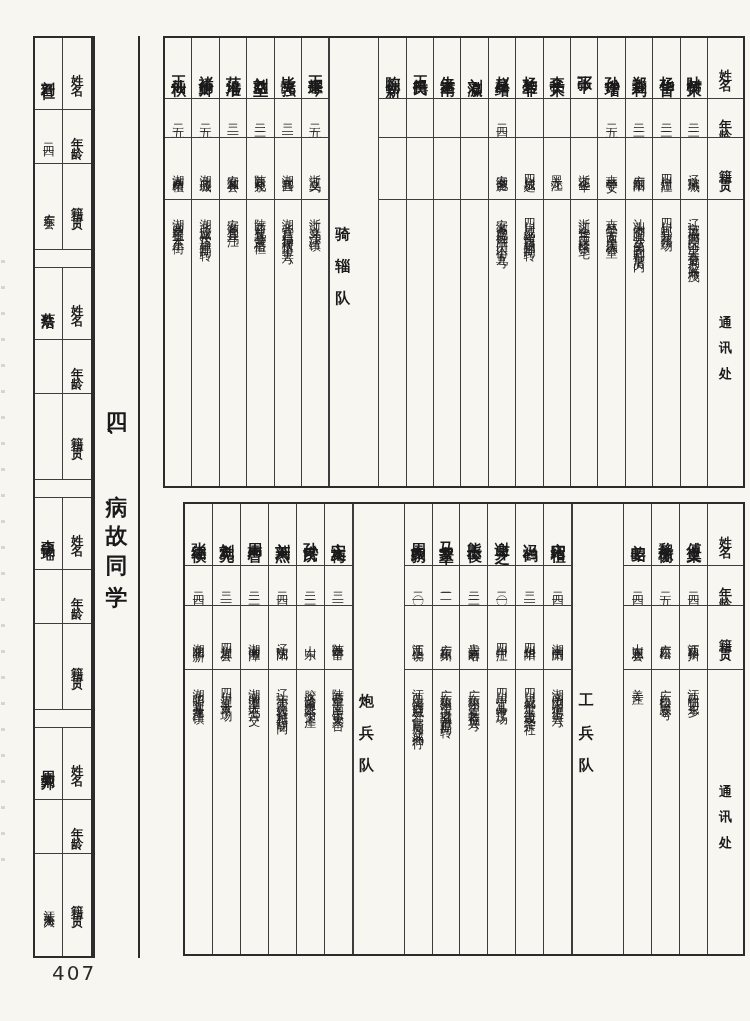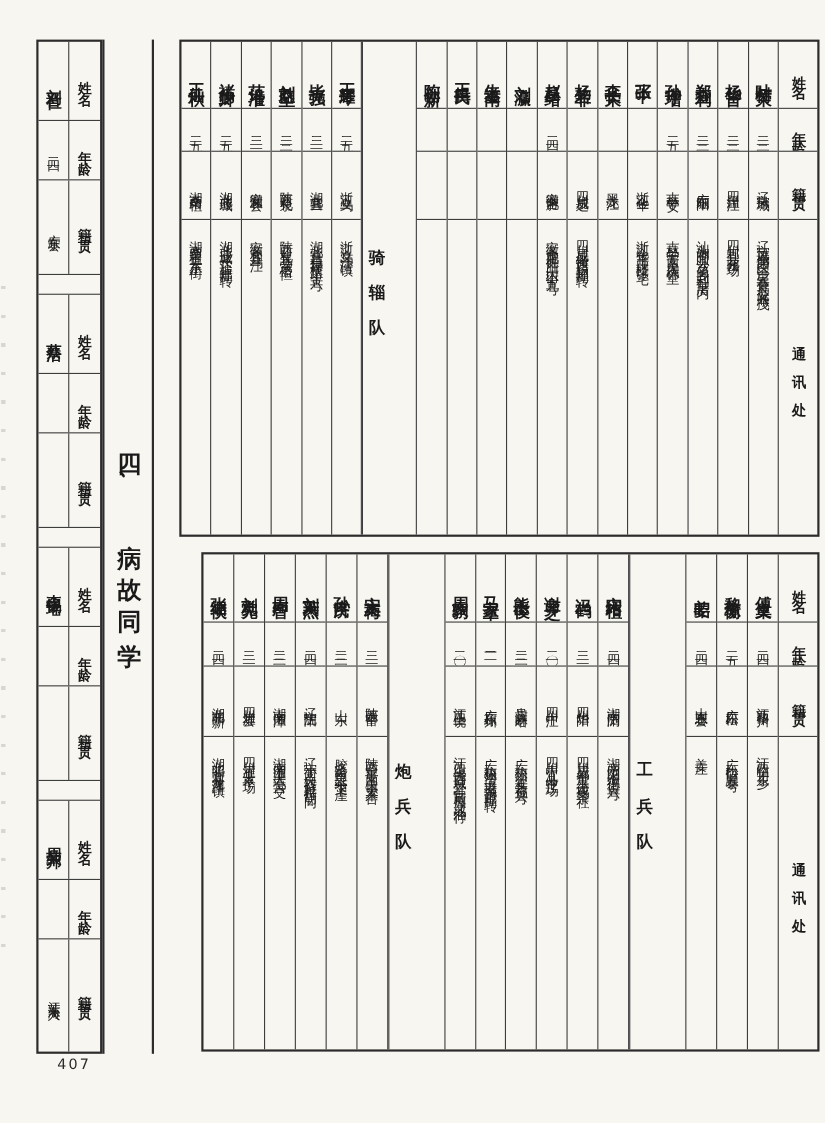--- a/index.html
+++ b/index.html
@@ -67,21 +67,21 @@
   .txt-name{font-size:15px;font-weight:700;letter-spacing:3px;}
   .txt-age{font-size:12px;letter-spacing:3px;}
   .txt-origin{font-size:12px;letter-spacing:2px;}
   .txt-address{font-size:12px;letter-spacing:3.5px;}
   .unit-label{font-size:15px;font-weight:600;letter-spacing:32px;}
   .hdr-label{font-size:13px;font-weight:600;letter-spacing:9px;}
   .hdr-label.addr{letter-spacing:26px;}
 
   .page-number{
     position:absolute;left:52px;top:961px;
-    font-size:13px;letter-spacing:2px;color:#2b2b2b;
+    font-size:20px;letter-spacing:2px;color:#2b2b2b;
   }
 </style>
 </head>
 <body>
 
 <div class="page">
   <div class="edge-noise"></div>
 
   <div class="sidebar" id="sidebar">
       <div class="sb-block">

